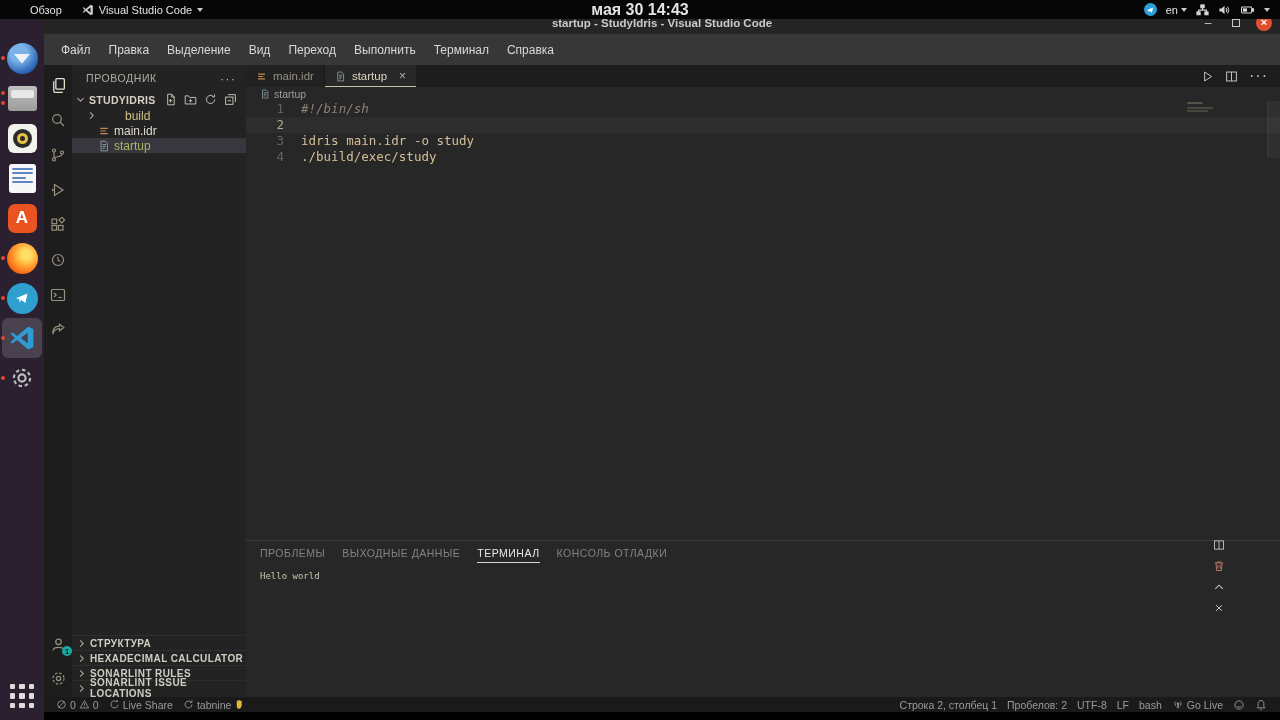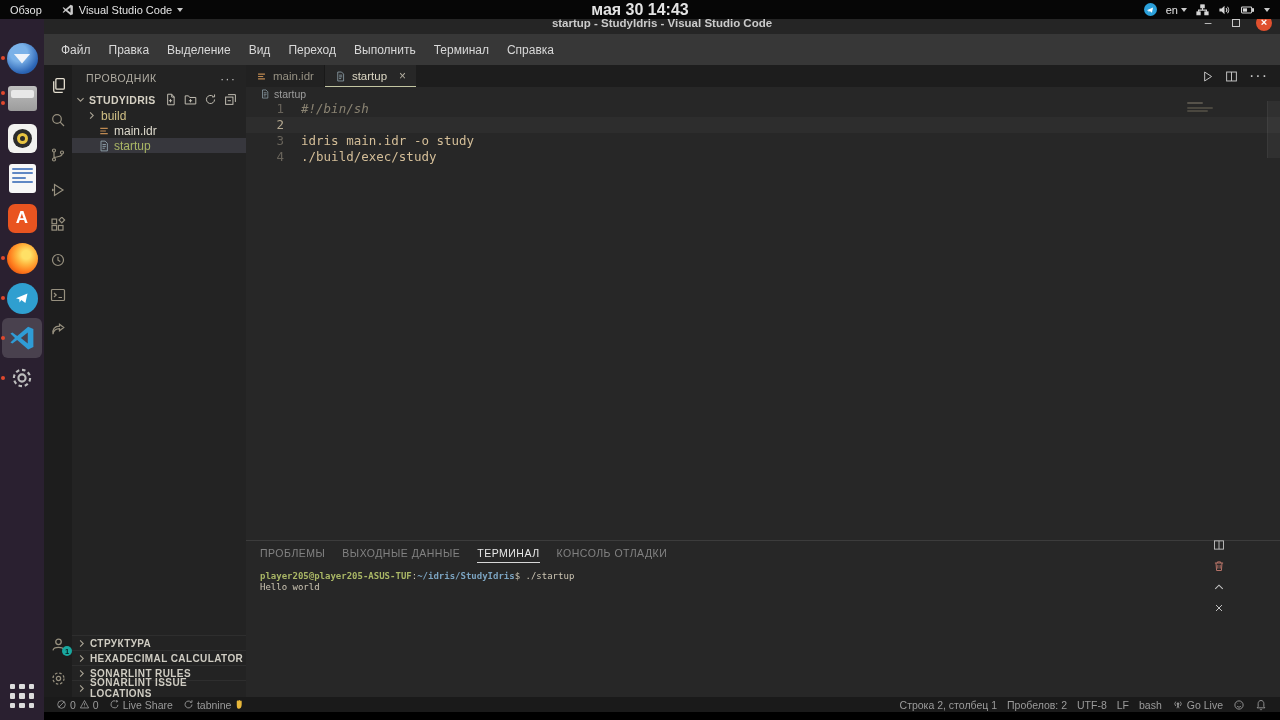--- a/index.html
+++ b/index.html
@@ -2,21 +2,21 @@
 <html><head>
 <meta charset="utf-8">
 <style>
   * { margin:0; padding:0; box-sizing:border-box; }
   html,body { width:1280px; height:720px; overflow:hidden; background:#000; }
   body { font-family:"Liberation Sans", sans-serif; -webkit-font-smoothing:antialiased; }
   .screen { position:relative; width:1280px; height:720px; }
 
   
   .top-panel { position:absolute; left:0; top:0; width:1280px; height:19px; background:#060606;
-    color:#e3e3e3; font-size:11px; display:flex; align-items:center; z-index:30; }
+    color:#e3e3e3; font-size:11px; display:flex; align-items:center; z-index:30;padding-left:20px; }
   .tp-item { padding:0 10px; height:100%; display:flex; align-items:center; gap:5px; cursor:default; }
   .tp-clock { position:absolute; left:0; right:0; text-align:center; pointer-events:none; font-weight:bold; font-size:16px; }
   .tp-right { margin-left:auto; display:flex; align-items:center; gap:9px; padding-right:10px; z-index:2; }
   .caret-dn { width:0; height:0; border-left:3.5px solid transparent; border-right:3.5px solid transparent; border-top:4px solid #c9c9c9; display:inline-block; }
   .tg-dot { width:13px; height:13px; border-radius:50%; background:#2ba0da; display:flex; align-items:center; justify-content:center; }
   .tray-svg { color:#d6d6d6; }
 
   
   .dock { position:absolute; left:0; top:19px; width:44px; height:701px; background:#2a2030; z-index:20; }
   .dock-item { position:absolute; left:5px; width:34px; height:34px; display:flex; align-items:center; justify-content:center; }
@@ -63,21 +63,21 @@
 
   
   .sidebar { width:174px; background:#232323; display:flex; flex-direction:column; flex:0 0 auto; min-height:0; }
   .sb-header { height:26px; display:flex; align-items:center; justify-content:space-between; padding:0 10px 0 14px; color:#b0aca2; font-size:10.5px; letter-spacing:.6px; flex:0 0 auto; }
   .sb-more { color:#b9b9b9; font-size:13px; letter-spacing:1px; }
   .project-row { height:17px; display:flex; align-items:center; gap:3px; padding-left:3px; color:#d6d1c4; font-size:10.5px; font-weight:bold; letter-spacing:.3px; flex:0 0 auto; }
   .proj-actions { margin-left:auto; display:flex; gap:7px; padding-right:9px; color:#c3bfb4; }
   .tree-row { height:15px; display:flex; align-items:center; font-size:12px; padding-left:15px; gap:4px; color:#c9c2b2; flex:0 0 auto; }
   .tree-row.selected { background:#37373d; }
   .chev { color:#a8a294; display:flex; }
-  .lbl-build { color:#d0c085; }
+  .lbl-build { color:#d0c085;margin-left:24px; }
   .lbl-main { color:#dedacd; }
   .lbl-startup { color:#a9b665; }
   .sb-sections { margin-top:auto; flex:0 0 auto; padding-bottom:2px; }
   .sb-section { height:15px; display:flex; align-items:center; gap:3px; padding-left:4px; font-size:10px; font-weight:bold; color:#cfccc2; letter-spacing:.4px; border-top:1px solid #2e2e2e; }
 
   
   .main { flex:1; display:flex; flex-direction:column; min-width:0; }
   .editor { height:475px; display:flex; flex-direction:column; background:#272727; position:relative; flex:0 0 auto; }
   .tabbar { height:22px; background:#1d1d1d; display:flex; flex:0 0 auto; }
   .tab { display:flex; align-items:center; gap:6px; padding:0 10px; font-size:11.5px; position:relative; }
@@ -560,21 +560,20 @@
                   </svg>
                 </span>
               <span class="p-ico">
                   <svg width="12" height="12" viewBox="0 0 16 16" fill="none" stroke="currentColor" stroke-width="1.3">
                     <path d="M4 4l8 8M12 4l-8 8"></path>
                   </svg>
                 </span>
             </div>
           </div>
           <div class="terminal">
-            <div class="tline"><span class="t-user">player205@player205-ASUS-TUF</span><span>:</span><span class="t-path">~/idris/StudyIdris</span><span>$</span><span> ./startup</span></div>
             <div class="tline"><span>Hello world</span></div>
           </div>
         </div>
       </div>
     </div>
 
     <div class="statusbar">
       <span class="st-item">
         <svg width="11" height="11" viewBox="0 0 16 16" fill="none" stroke="currentColor" stroke-width="1.2">
             <circle cx="8" cy="8" r="5.5"></circle>

